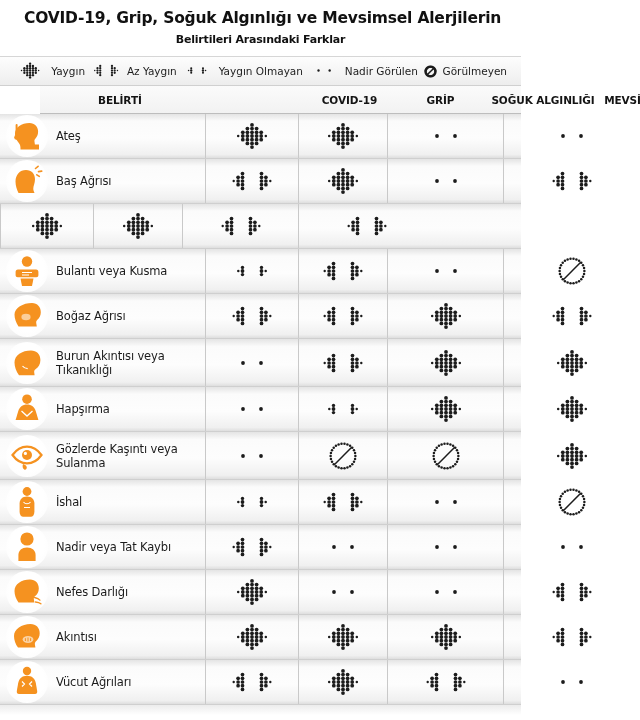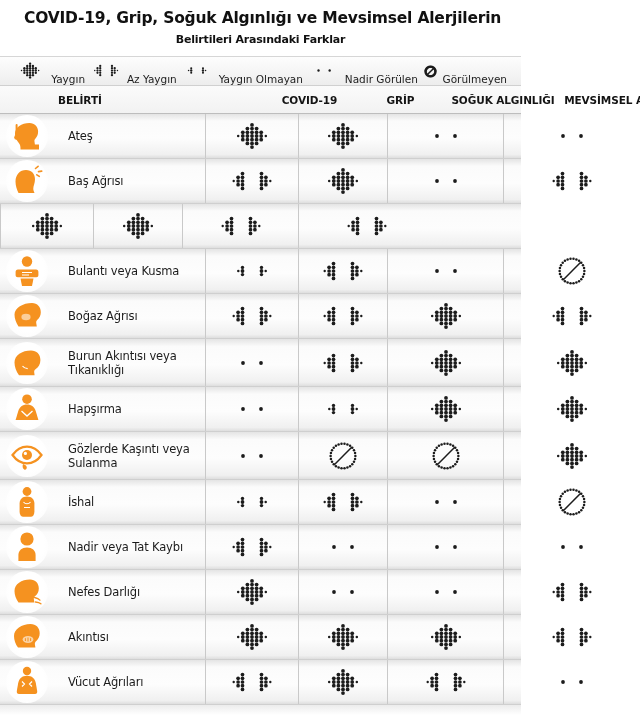--- a/index.html
+++ b/index.html
@@ -51,31 +51,32 @@
   }
   .legend-item {
     display: flex;
     align-items: center;
     gap: 5px;
     font-size: 10.5px;
     font-family: "DejaVu Sans", sans-serif;
     color: #1d1d1d;
     white-space: nowrap;
   }
-  .legend-item .lbl { position: relative; top: 8px; }
+  .legend-item .lbl { position: relative; top: 0px; }
   .legend-sp { flex: 1 1 auto; }
 
   
   .colhead {
     display: flex;
     height: 28px;
     align-items: center;
     background: linear-gradient(180deg, #fbfbfb 0%, #f2f2f2 100%);
     border-bottom: 1px solid #bdbdbd;
     box-sizing: border-box;
+    margin-left: 40px;
   }
   .colhead .ch {
     font-family: "DejaVu Sans", sans-serif;
     font-weight: bold;
     font-size: 10.5px;
     letter-spacing: -0.1px;
     text-align: center;
     color: #141414;
     white-space: nowrap;
   }
@@ -104,21 +105,21 @@
     display: flex;
     align-items: center;
     justify-content: center;
     box-sizing: border-box;
     border-left: 1px solid #c9c9c9;
   }
   .cell.c-symptom {
     justify-content: flex-start;
     border-left: none;
     padding-left: 6px;
-    gap: 20px;
+    gap: 8px;
   }
 
   .sym-label {
     font-family: "DejaVu Sans", sans-serif;
     font-size: 11.5px;
     line-height: 14px;
     color: #1b1b1b;
     letter-spacing: -0.15px;
   }
 

